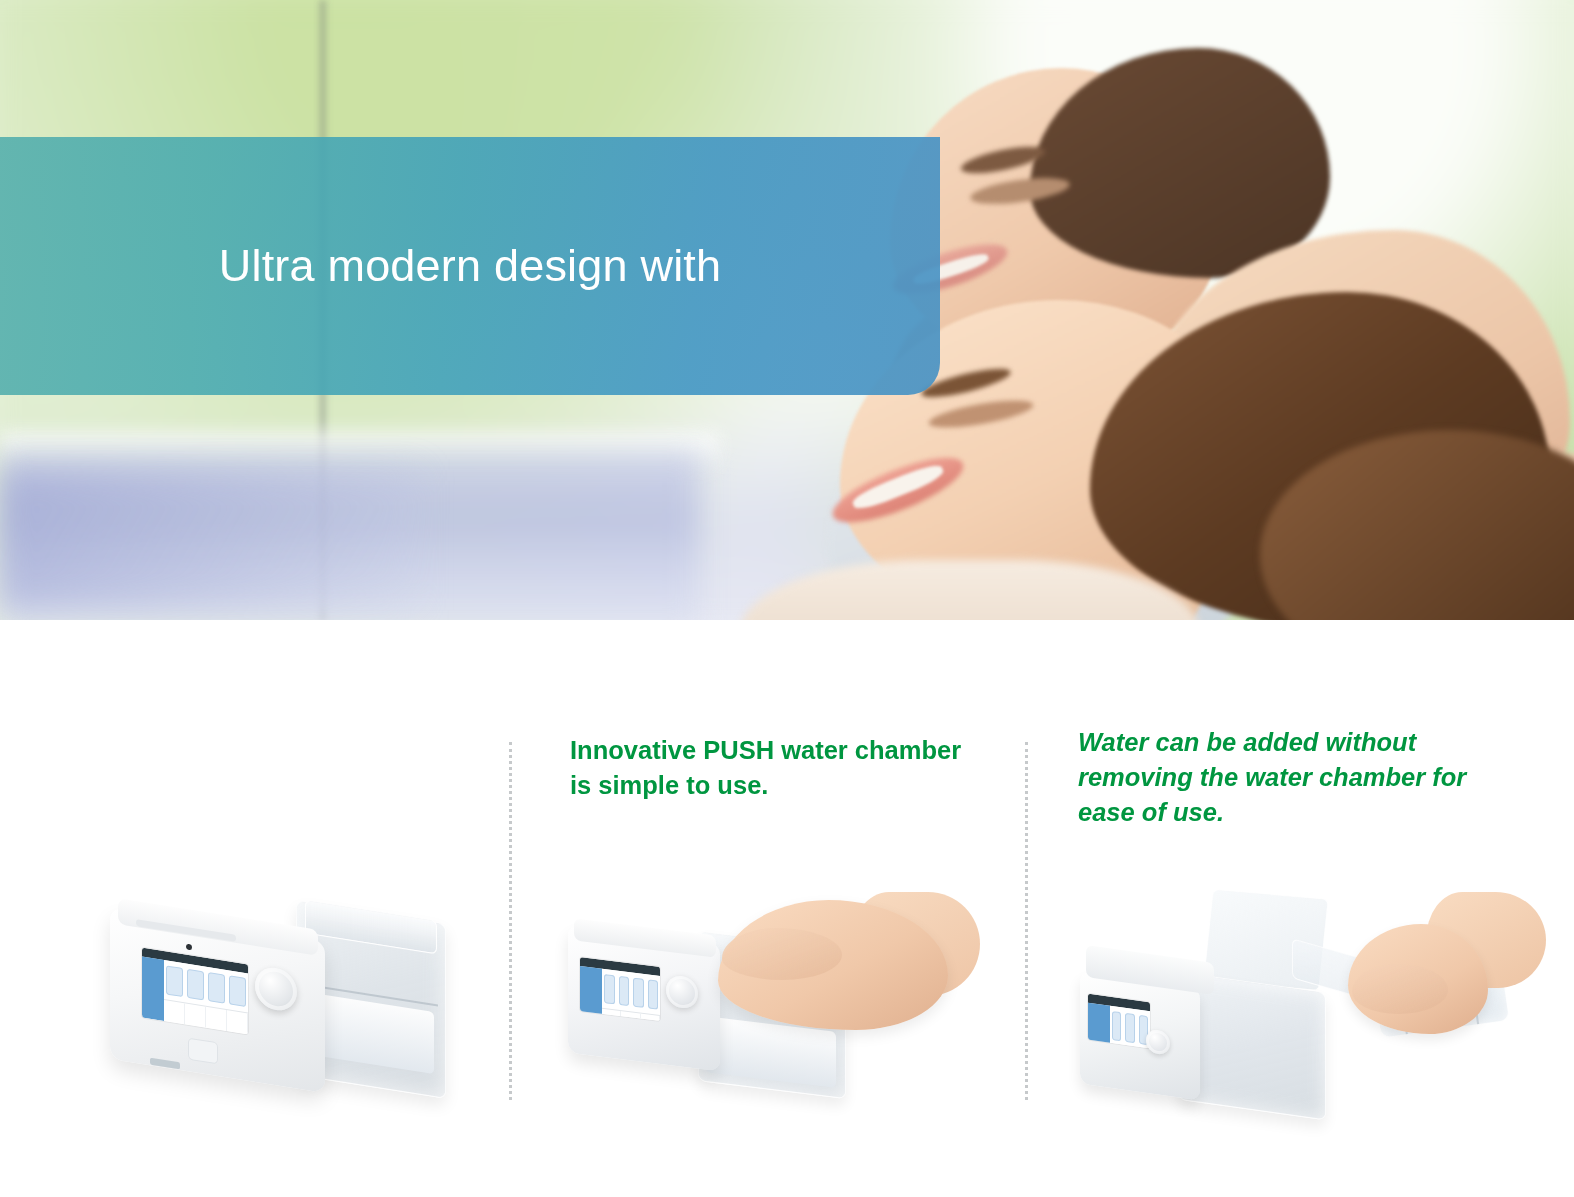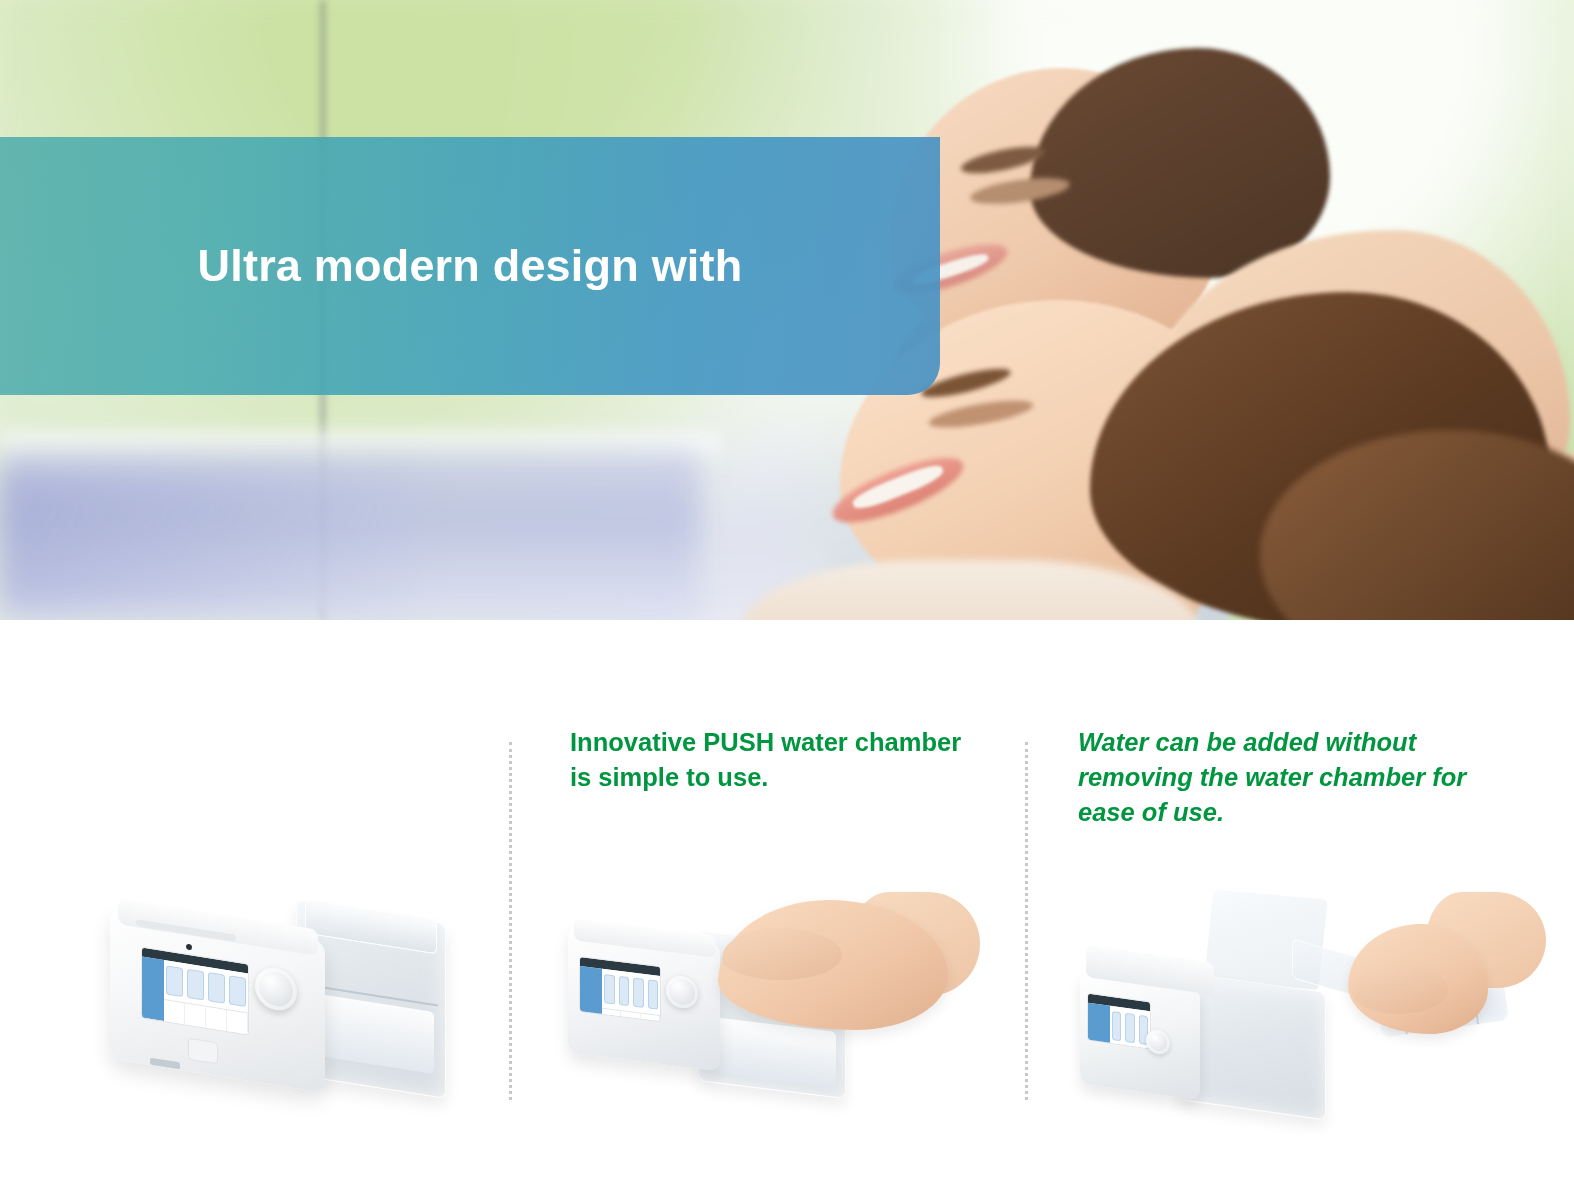--- a/index.html
+++ b/index.html
@@ -176,34 +176,34 @@
         rgba(62,160,186,.88) 48%,
         rgba(66,150,196,.90) 74%,
         rgba(74,147,196,.92) 100%);
     display: flex; flex-direction: column;
     align-items: center; justify-content: center;
   }
   .banner-line {
     color: #ffffff;
     font-size: 45px;
     line-height: 1.42;
-    font-weight: 700;
+    font-weight: 400;
     letter-spacing: .2px;
     white-space: nowrap;
     text-align: center;
   }
 
   
   .features {
     position: absolute; left: 0; top: 620px;
     width: 1574px; height: 577px; background: #fff;
   }
   .col { position: absolute; top: 105px; }
   .col-1 { left: 108px; width: 372px; }
-  .col-2 { left: 570px; width: 400px; }
+  .col-2 { left: 570px; width: 400px; margin-top: 8px; }
   .col-3 { left: 1078px; width: 420px; font-style: italic; }
 
   .feature-text {
     color: #009640;
     font-size: 25.5px;
     line-height: 1.37;
     font-weight: 700;
   }
 
   .divider {

